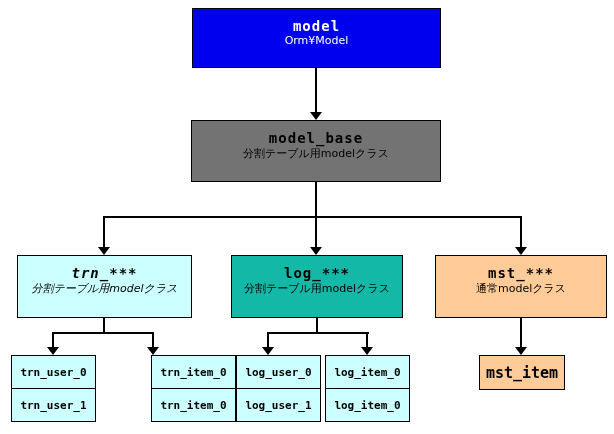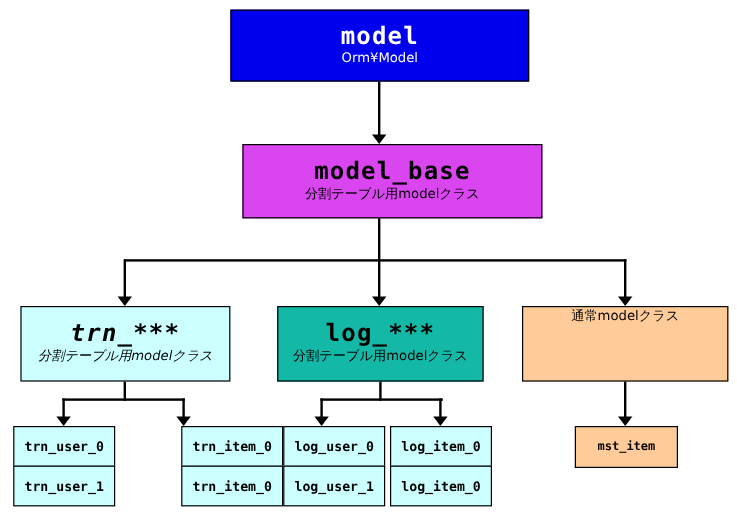--- a/index.html
+++ b/index.html
@@ -4,48 +4,48 @@
 <style>
   html,body{margin:0;padding:0;background:#ffffff;}
   #canvas{
     position:relative;width:614px;height:434px;background:#ffffff;overflow:hidden;
     font-family:"DejaVu Sans",sans-serif;
   }
   .node{
     position:absolute;border:1px solid #000000;box-sizing:border-box;text-align:center;
   }
   .node-title{
-    font-family:"DejaVu Sans Mono",monospace;font-weight:bold;font-size:20px;
+    font-family:"DejaVu Sans Mono",monospace;font-weight:bold;font-size:14px;
     letter-spacing:1px;margin-top:9px;color:#000000;
   }
   .node-sub{
     font-size:11px;color:#000000;
   }
   .light{color:#ffffff;}
   .model{left:192px;top:8px;width:249px;height:60px;background:#0000EE;}
-  .model_base{left:202px;top:120px;width:250px;height:62px;background:#d946ef;}
+  .model_base{left:191px;top:120px;width:250px;height:62px;background:#737373;}
   .trn{left:17px;top:255px;width:175px;height:63px;background:#CCFFFF;font-style:italic;}
   .log{left:231px;top:255px;width:172px;height:63px;background:#14b8a6;}
   .mst{left:435px;top:255px;width:172px;height:63px;background:#FFCC99;}
   .stack{position:absolute;width:85px;}
   .cell{
     box-sizing:border-box;border:1px solid #000000;height:34px;background:#CCFFFF;
     display:flex;align-items:center;justify-content:center;
     font-family:"DejaVu Sans Mono",monospace;font-weight:bold;font-size:11px;color:#000000;
   }
   .cell + .cell{margin-top:-1px;}
   .stack-trn-user{left:11px;top:355px;}
   .stack-trn-item{left:111px;top:355px;padding-left:40px;}
   .stack-log-user{left:236px;top:355px;}
   .stack-log-item{left:325px;top:355px;}
   .mst_item{
     left:479px;top:355px;width:86px;height:35px;background:#FFCC99;
     display:flex;align-items:center;justify-content:center;
   }
-  .mst_item .node-title{font-size:10px;margin-top:0;letter-spacing:0;}
+  .mst_item .node-title{font-size:15px;margin-top:0;letter-spacing:0;}
   .line{position:absolute;background:#000000;}
   .arrow{
     position:absolute;width:0;height:0;
     border-left:6px solid transparent;border-right:6px solid transparent;
     border-top:8px solid #000000;
   }
 </style>
 </head>
 <body>
 
@@ -74,20 +74,21 @@
 
   <div class="node trn">
     <div class="node-title">trn_***</div>
     <div class="node-sub">分割テーブル用modelクラス</div>
   </div>
   <div class="node log">
     <div class="node-title">log_***</div>
     <div class="node-sub">分割テーブル用modelクラス</div>
   </div>
   <div class="node mst">
+    <div class="node-title">mst_***</div>
     <div class="node-sub">通常modelクラス</div>
   </div>
 
   <div class="line" style="left:103px;top:318px;width:2px;height:16px;"></div>
   <div class="line" style="left:52px;top:332px;width:102px;height:2px;"></div>
   <div class="line" style="left:52px;top:332px;width:2px;height:16px;"></div>
   <div class="line" style="left:152px;top:332px;width:2px;height:16px;"></div>
   <div class="arrow" style="left:47px;top:347px;"></div>
   <div class="arrow" style="left:147px;top:347px;"></div>
 

